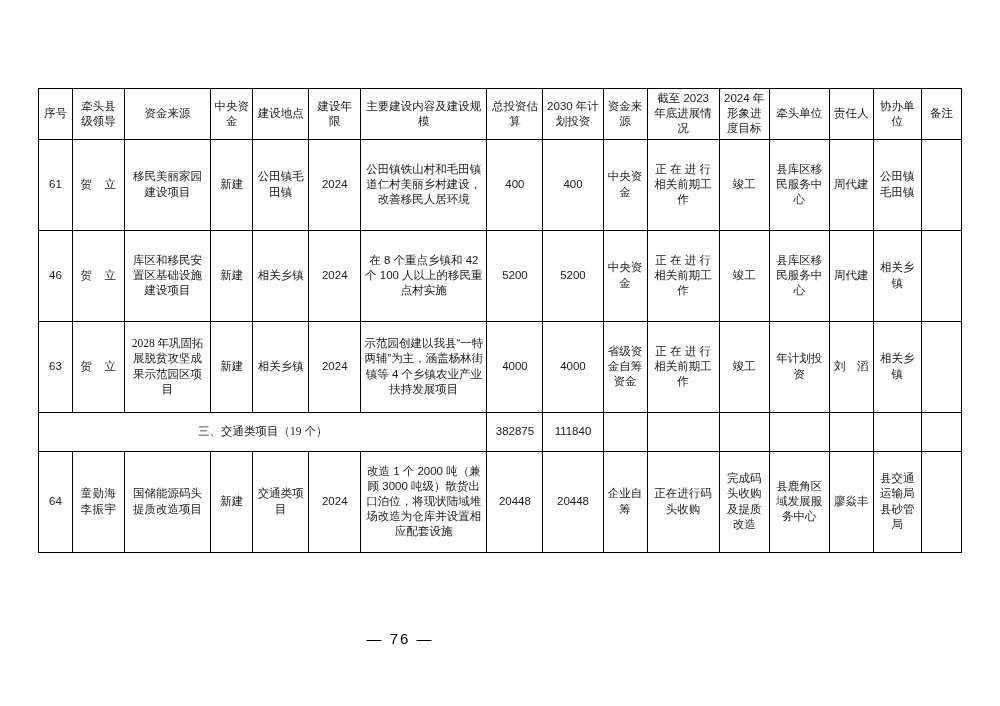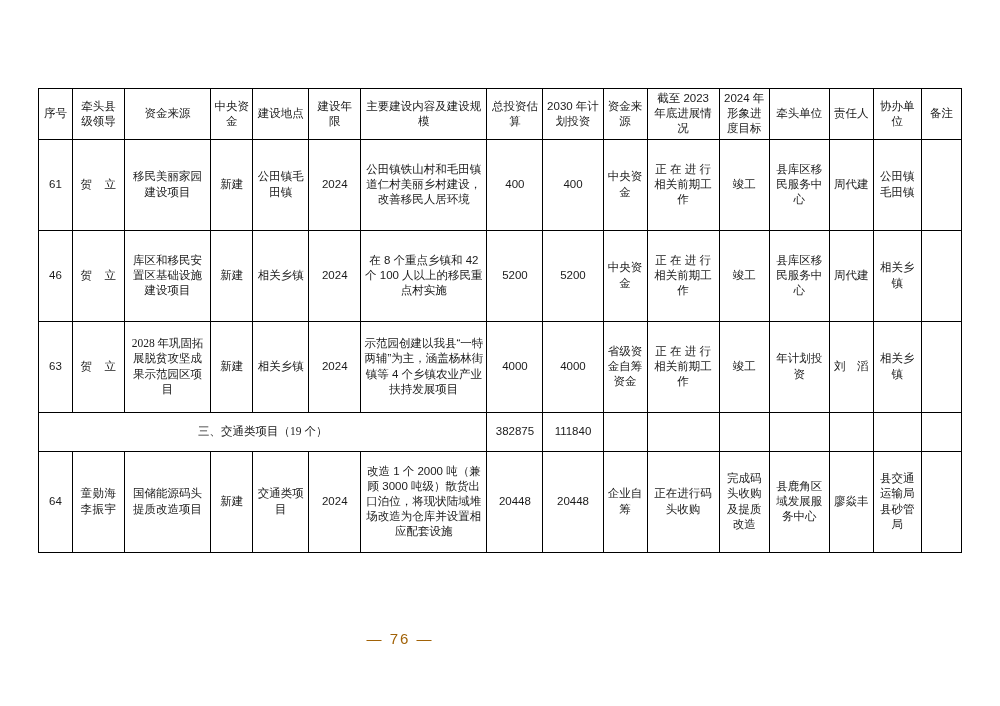--- a/index.html
+++ b/index.html
@@ -82,21 +82,21 @@
     height: 96px;
   }
   .page-number {
     position: absolute;
     left: 0;
     top: 630px;
     width: 940px;
     text-align: center;
     font-size: 15px;
     letter-spacing: 2px;
-    color: #a16207;
+    color: #000000;
   }
   .pn-inner {
     display: inline-block;
     margin-left: -140px;
   }
 </style>
 </head>
 <body>
 
 <div class="page">

